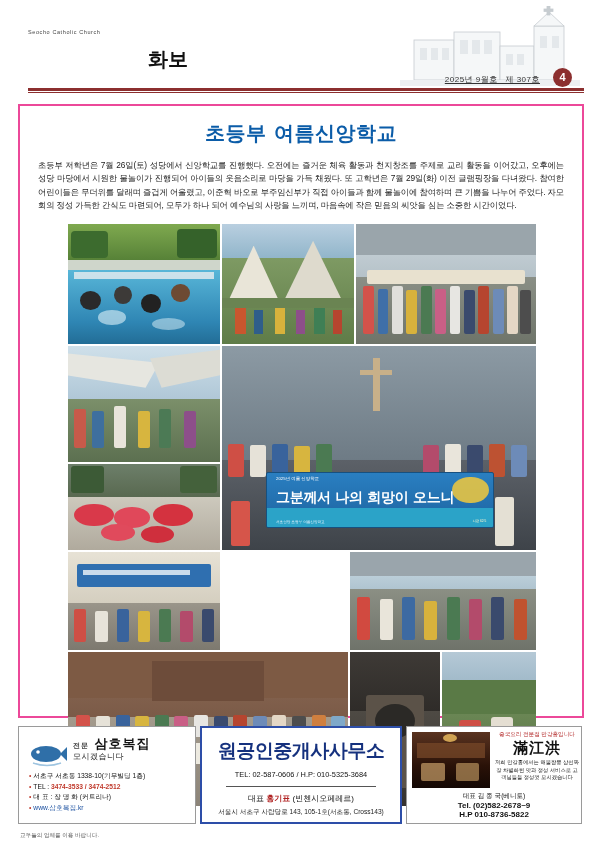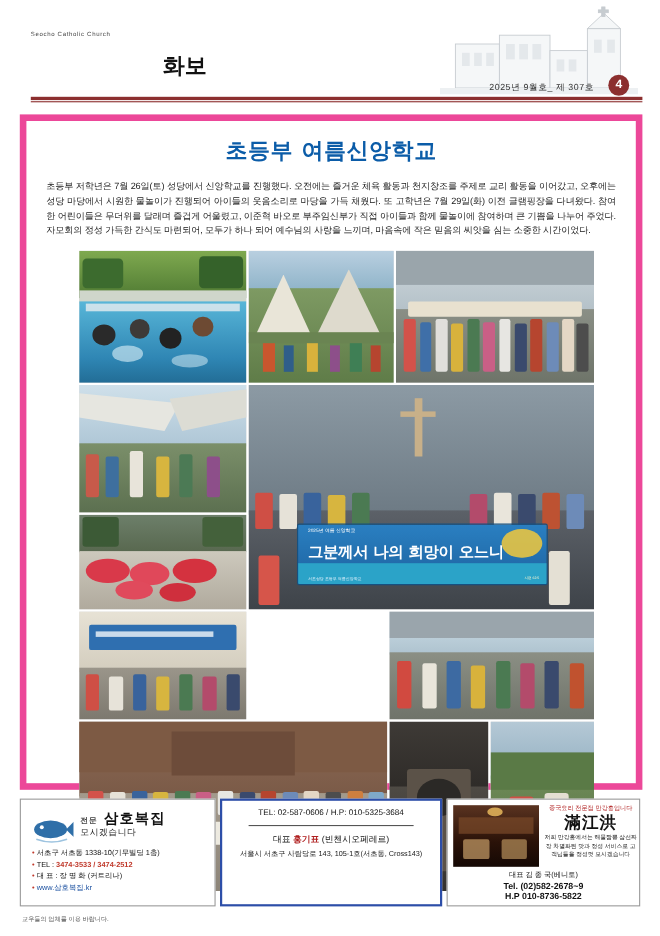--- a/index.html
+++ b/index.html
@@ -82,20 +82,21 @@
     height: 80px;
     opacity: 0.55;
   }
   .issue-line {
     position: absolute;
     right: 60px;
     top: 74px;
     font-size: 8px;
     color: #333333;
     letter-spacing: 0.5px;
+    text-decoration: underline;
   }
   .page-badge {
     position: absolute;
     right: 28px;
     top: 68px;
     width: 19px;
     height: 19px;
     border-radius: 50%;
     background: #8c2f2f;
     color: #ffffff;
@@ -105,21 +106,21 @@
     text-align: center;
   }
 
   
   .content-frame {
     position: absolute;
     left: 18px;
     top: 104px;
     width: 566px;
     height: 614px;
-    border: 6px solid #ec4899;
+    border: 2px solid #ec4899;
     background: #ffffff;
     box-sizing: border-box;
   }
   .article-title {
     margin: 14px 0 0 0;
     text-align: center;
     font-family: "DejaVu Sans", sans-serif;
     font-size: 20px;
     font-weight: bold;
     color: #0b5ca8;
@@ -577,20 +578,21 @@
       <div class="ad1-sub">모시겠습니다</div>
       <div class="ad1-lines">
         <div><span class="bullet">•</span><span>서초구 서초동 1338-10(기무빌딩 1층)</span></div>
         <div><span class="bullet">•</span><span>TEL</span> : <span class="tel">3474-3533 / 3474-2512</span></div>
         <div><span class="bullet">•</span><span>대 표 : 장 명 화 (커트리나)</span></div>
         <div><span class="bullet">•</span><span class="url">www.삼호복집.kr</span></div>
       </div>
     </div>
 
     <div class="ad ad2">
+      <div class="ad2-title">원공인중개사사무소</div>
       <div class="ad2-tel">TEL: 02-587-0606 / H.P: 010-5325-3684</div>
       <div class="ad2-rule"></div>
       <div class="ad2-rep">
         <span>대표</span>
         <b>홍기표</b>
         <span>(빈첸시오페레르)</span>
       </div>
       <div class="ad2-addr">서울시 서초구 사람당로 143, 105-1호(서초동, Cross143)</div>
     </div>
 

